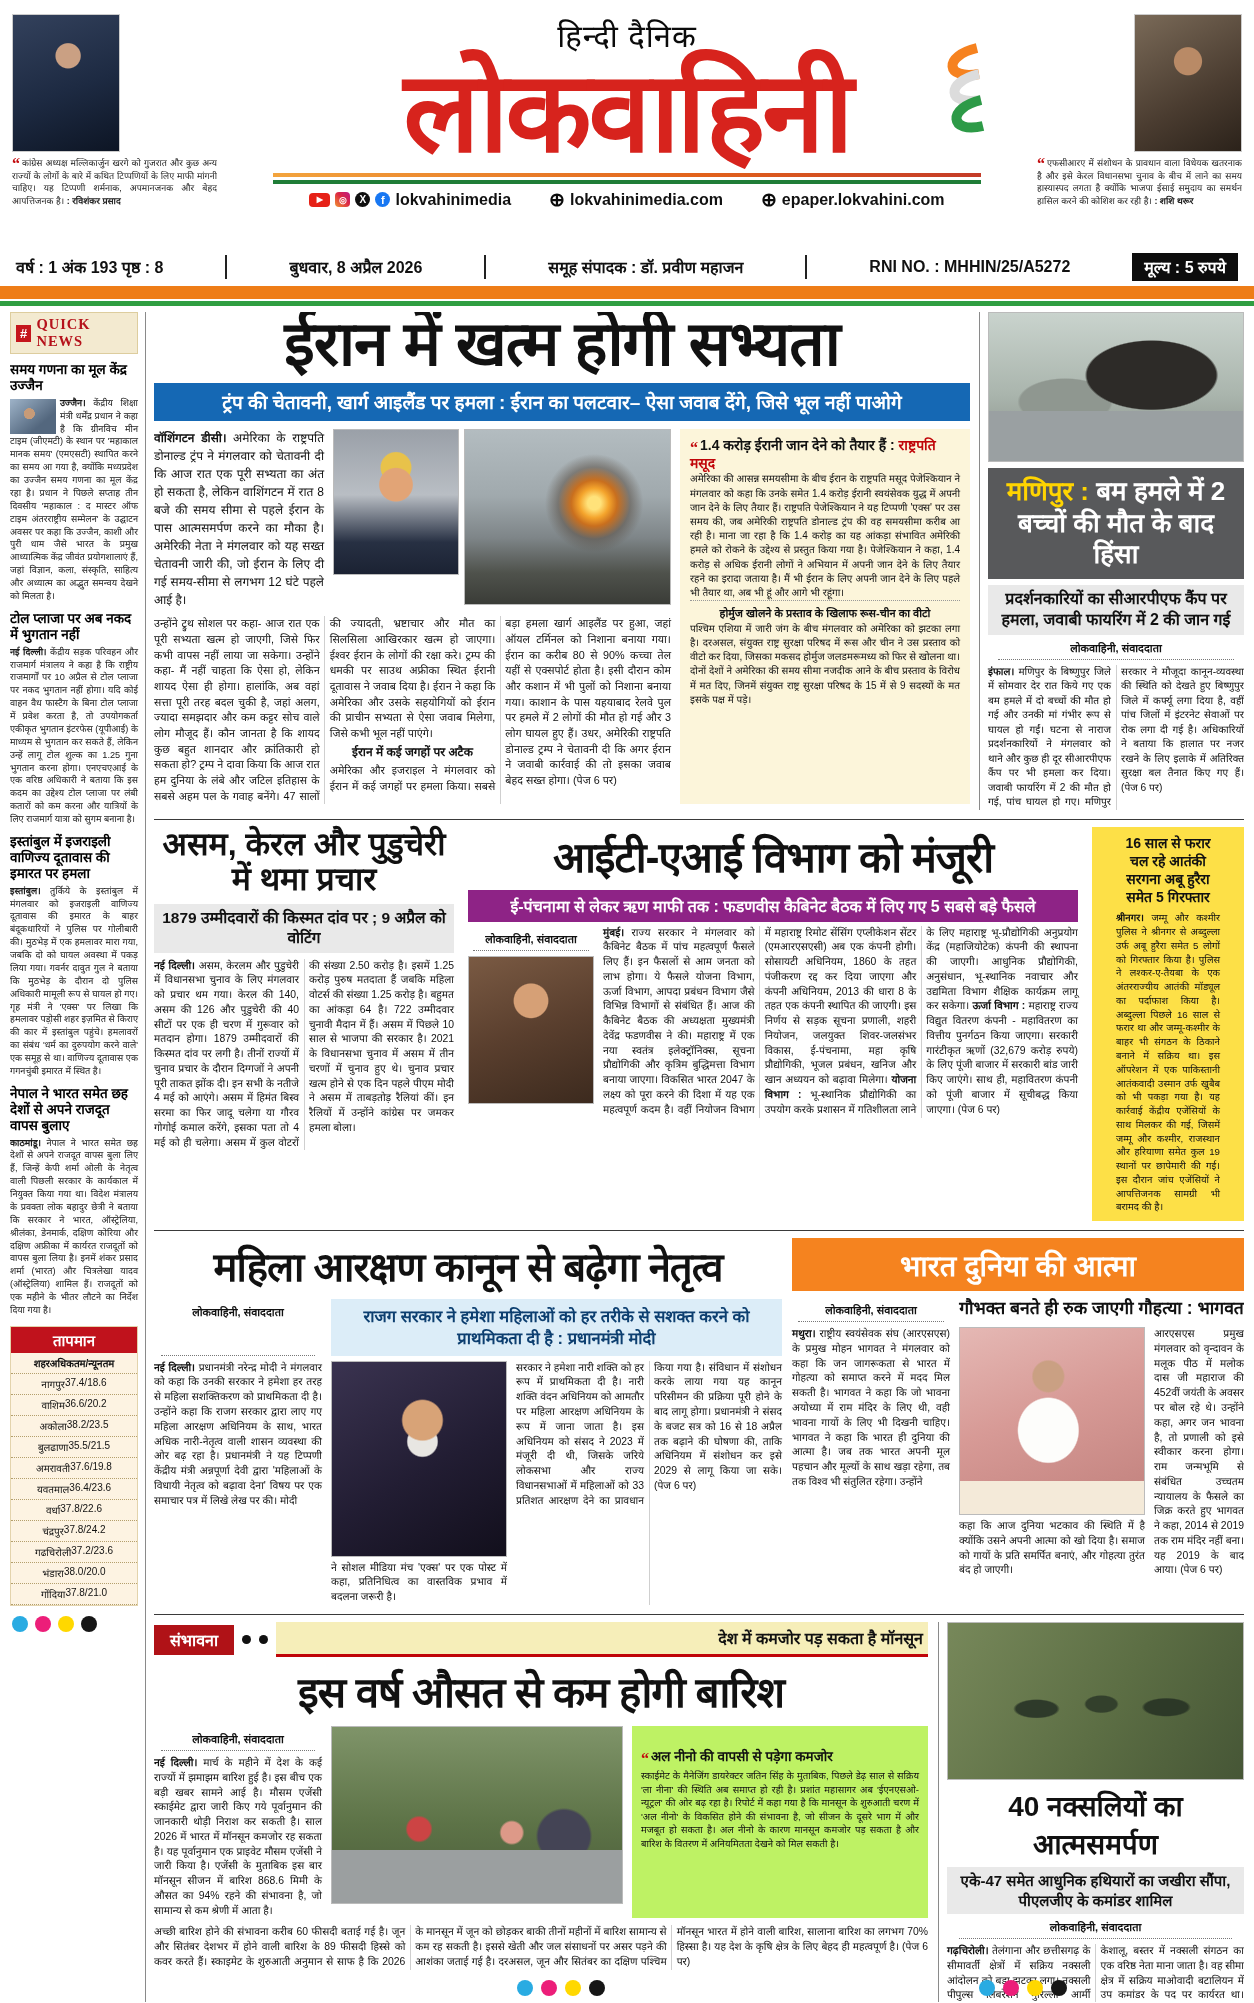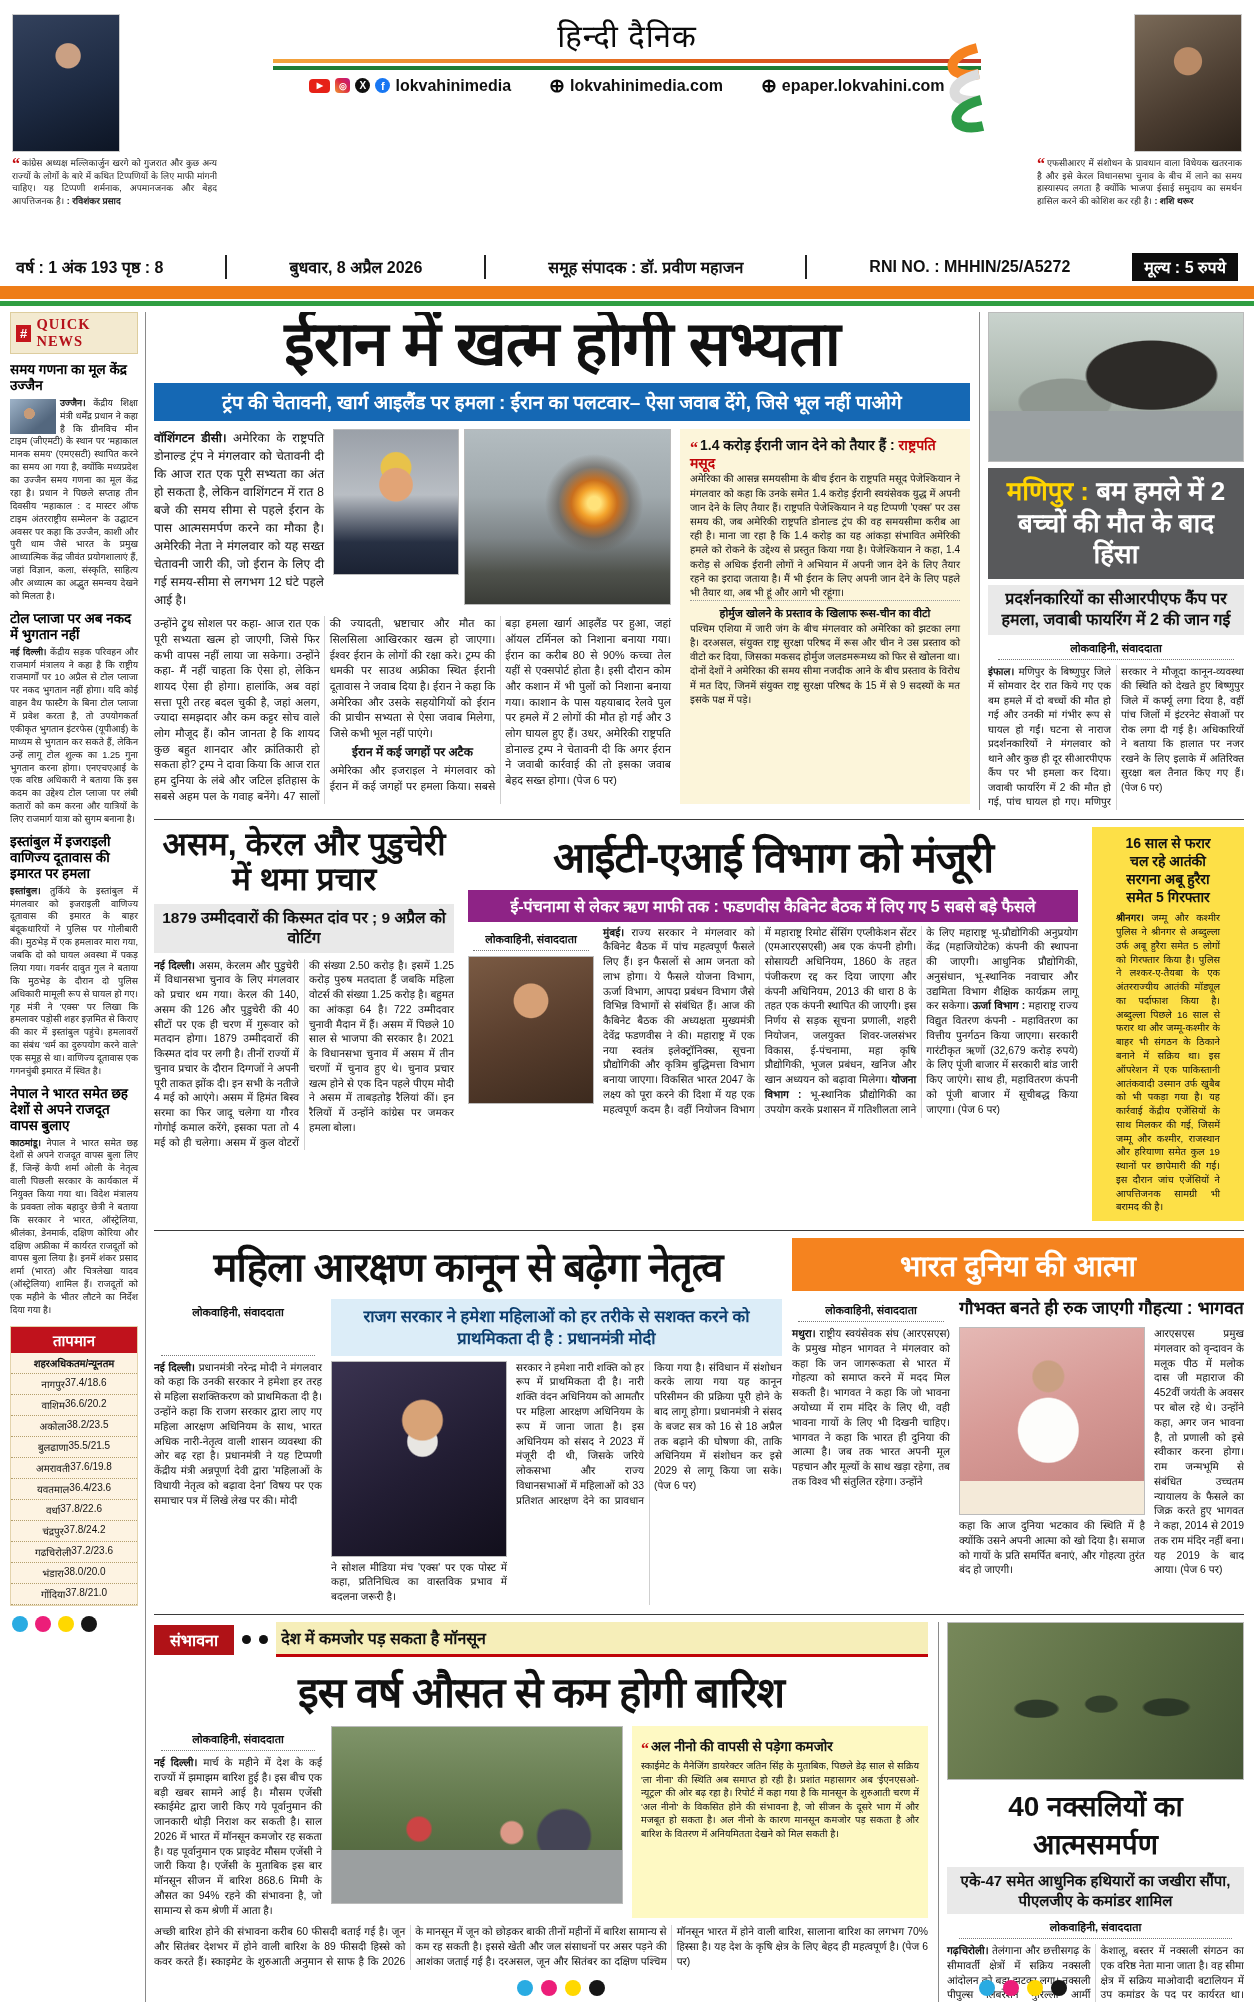--- a/index.html
+++ b/index.html
@@ -114,27 +114,27 @@
   .bharat h2{background:#f5831f;color:#fff;font-size:29px;font-weight:900;text-align:center;padding:7px 4px;margin-bottom:6px}
   .bh-grid{display:grid;grid-template-columns:158px 186px 1fr;column-gap:9px;grid-template-rows:auto 1fr}
   .bh-sub{grid-column:2/4;font-weight:bold;font-size:17.5px;text-align:center;margin-bottom:5px;line-height:1.3}
   .photo-bhagwat{width:100%;height:188px;border:1px solid #bbb;
     background-image:radial-gradient(circle at 48% 26%,#caa083 9%,rgba(0,0,0,0) 10%),linear-gradient(0deg,#f4ead9 0%,#f4ead9 18%,rgba(0,0,0,0) 18%),radial-gradient(ellipse at 48% 55%,#fdfdfb 22%,rgba(0,0,0,0) 23%),linear-gradient(160deg,#e5b8b4 0%,#d79a96 45%,#c0807c 100%)}
   
   .band4{display:grid;grid-template-columns:1fr 306px;column-gap:10px}
   .kicker-row{display:flex;align-items:center;gap:8px;margin-bottom:5px}
   .kicker{background:#b01217;color:#fff;font-weight:900;font-size:16px;padding:4px 16px}
   .kdot{width:9px;height:9px;border-radius:50%;background:#111}
-  .ystrip{flex:1;background:#f6eeb9;text-align:left;font-weight:bold;font-size:16px;padding:5px;border-bottom:3px solid #c00509}
+  .ystrip{flex:1;background:#f6eeb9;text-align:right;font-weight:bold;font-size:16px;padding:5px;border-bottom:3px solid #c00509}
   .monsoon h2{font-size:42px;font-weight:900;text-align:center;margin:2px 0 7px;letter-spacing:-1px}
   .mon-flex{display:flex;gap:9px}
   .mon-col1{width:168px;flex:none}
   .photo-rain{width:292px;height:178px;flex:none;border:1px solid #bbb;
     background-image:linear-gradient(0deg,#9b9fa0 0%,#9b9fa0 30%,rgba(0,0,0,0) 30%),radial-gradient(circle at 30% 58%,#c44 5%,rgba(0,0,0,0) 6%),radial-gradient(circle at 62% 60%,#d98 5%,rgba(0,0,0,0) 6%),radial-gradient(circle at 80% 62%,#445 10%,rgba(0,0,0,0) 11%),linear-gradient(180deg,#7f9469 0%,#5d7347 55%,#4a5c3a 100%)}
-  .elnino{flex:1;background:#fef9c3;padding:11px 9px}
+  .elnino{flex:1;background:#bef264;padding:21px 9px}
   .elnino h4{font-size:13.5px;margin-bottom:4px}
   .elnino p{font-size:9.6px;line-height:1.42;text-align:justify}
   .mon-bottom{margin-top:7px;font-size:10.4px}
   .naxal{border-left:1px solid #8a8a8a;padding-left:8px;overflow:hidden}
   .photo-naxal{height:158px;border:1px solid #bbb;margin-bottom:6px;
     background-image:radial-gradient(ellipse at 30% 55%,#2e3a2a 7%,rgba(0,0,0,0) 8%),radial-gradient(ellipse at 52% 52%,#33402c 7%,rgba(0,0,0,0) 8%),radial-gradient(ellipse at 74% 54%,#2c3827 7%,rgba(0,0,0,0) 8%),linear-gradient(120deg,#77885a 0%,#5c6e44 55%,#465636 100%)}
   .naxal h2{font-size:28px;font-weight:900;text-align:center;margin-bottom:5px}
   .naxal .graybox{font-size:15px;margin-bottom:2px}
   
   .page-dots{position:absolute;bottom:7px;left:330px;right:0;display:flex;justify-content:space-around}
@@ -146,20 +146,21 @@
 <div class="page">
 
   <header class="masthead">
     <div class="mast-side">
       <div class="mast-photo photo-left"></div>
       <p class="mast-quote"><span class="qmark">“</span><span>कांग्रेस अध्यक्ष मल्लिकार्जुन खरगे को गुजरात और कुछ अन्य राज्यों के लोगों के बारे में कथित टिप्पणियों के लिए माफी मांगनी चाहिए। यह टिप्पणी शर्मनाक, अपमानजनक और बेहद आपत्तिजनक है।</span> <span class="attrib">: रविशंकर प्रसाद</span></p>
     </div>
 
     <div class="mast-center">
       <div class="tagline">हिन्दी दैनिक</div>
+      <div class="paper-title">लोकवाहिनी</div>
       <span class="flag">
         <svg width="62" height="118" viewBox="0 0 62 118" aria-hidden="true">
           <path d="M44 8 C10 16 12 40 46 34" stroke="#f6821f" stroke-width="10" fill="none"></path>
           <path d="M46 34 C12 42 14 66 48 60" stroke="#dcdcdc" stroke-width="10" fill="none"></path>
           <path d="M48 60 C14 68 16 94 50 86" stroke="#2d9a47" stroke-width="10" fill="none"></path>
         </svg>
       </span>
       <div class="mast-rules">
         <div class="rule-o"></div>
         <div class="rule-g"></div>

